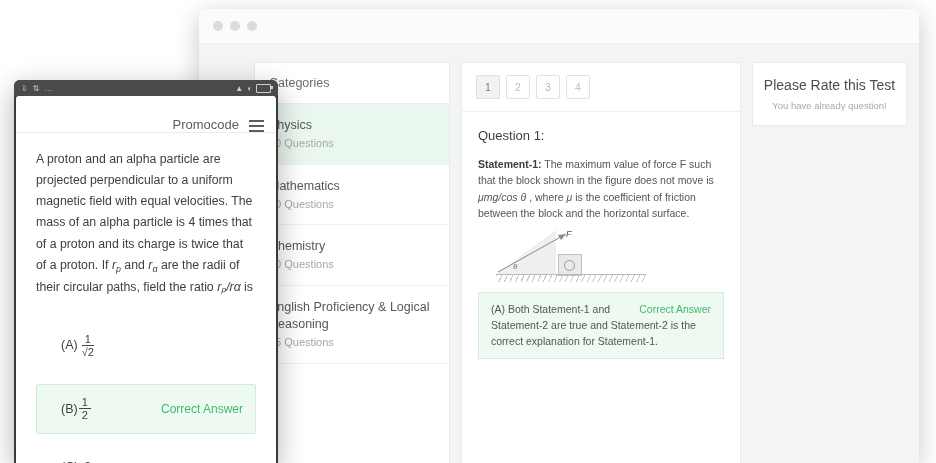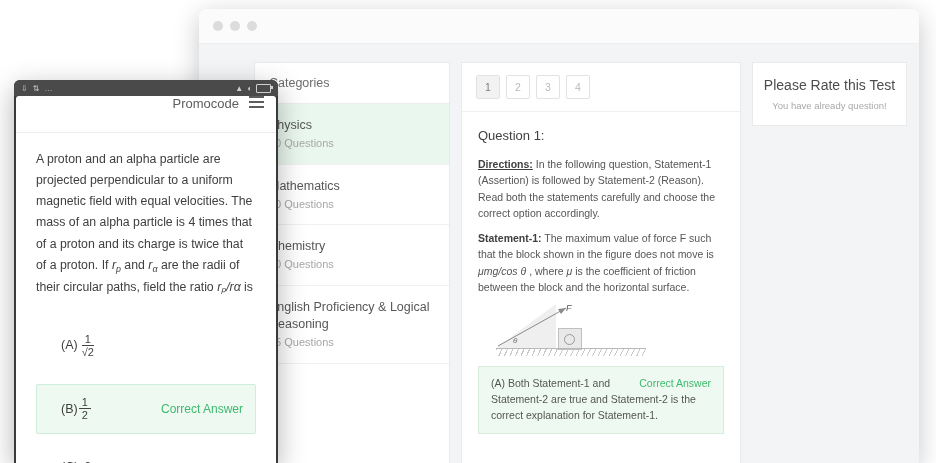--- a/index.html
+++ b/index.html
@@ -301,21 +301,21 @@
   .m-screen {
     background: #ffffff;
     height: calc(100% - 16px);
     margin: 0 2px;
     border-radius: 3px 3px 0 0;
     overflow: hidden;
   }
   .m-appbar {
     height: 36px;
     display: flex;
-    align-items: flex-start;
+    align-items: flex-end;
     justify-content: flex-end;
     gap: 10px;
     padding: 0 12px;
     border-bottom: 1px solid #ececec;
   }
   .m-title {
     font-size: 13px;
     color: #5d5d5d;
   }
   .burger {
@@ -411,24 +411,20 @@
       <div class="pager">
         <span class="pg active">1</span>
         <span class="pg">2</span>
         <span class="pg">3</span>
         <span class="pg">4</span>
       </div>
 
       <div class="q-body">
         <div class="q-title">Question 1:</div>
 
-        <div class="para">
-          <span class="lbl-u">Directions:</span>
-          <span>In the following question, Statement-1 (Assertion) is followed by Statement-2 (Reason). Read both the statements carefully and choose the correct option accordingly.</span>
-        </div>
 
         <div class="para">
           <span class="lbl">Statement-1:</span>
           <span>The maximum value of force F such that the block shown in the figure does not move is</span>
           <span class="ital">μmg/cos θ</span>
           <span>, where</span>
           <span class="ital">μ</span>
           <span>is the coefficient of friction between the block and the horizontal surface.</span>
         </div>
 

